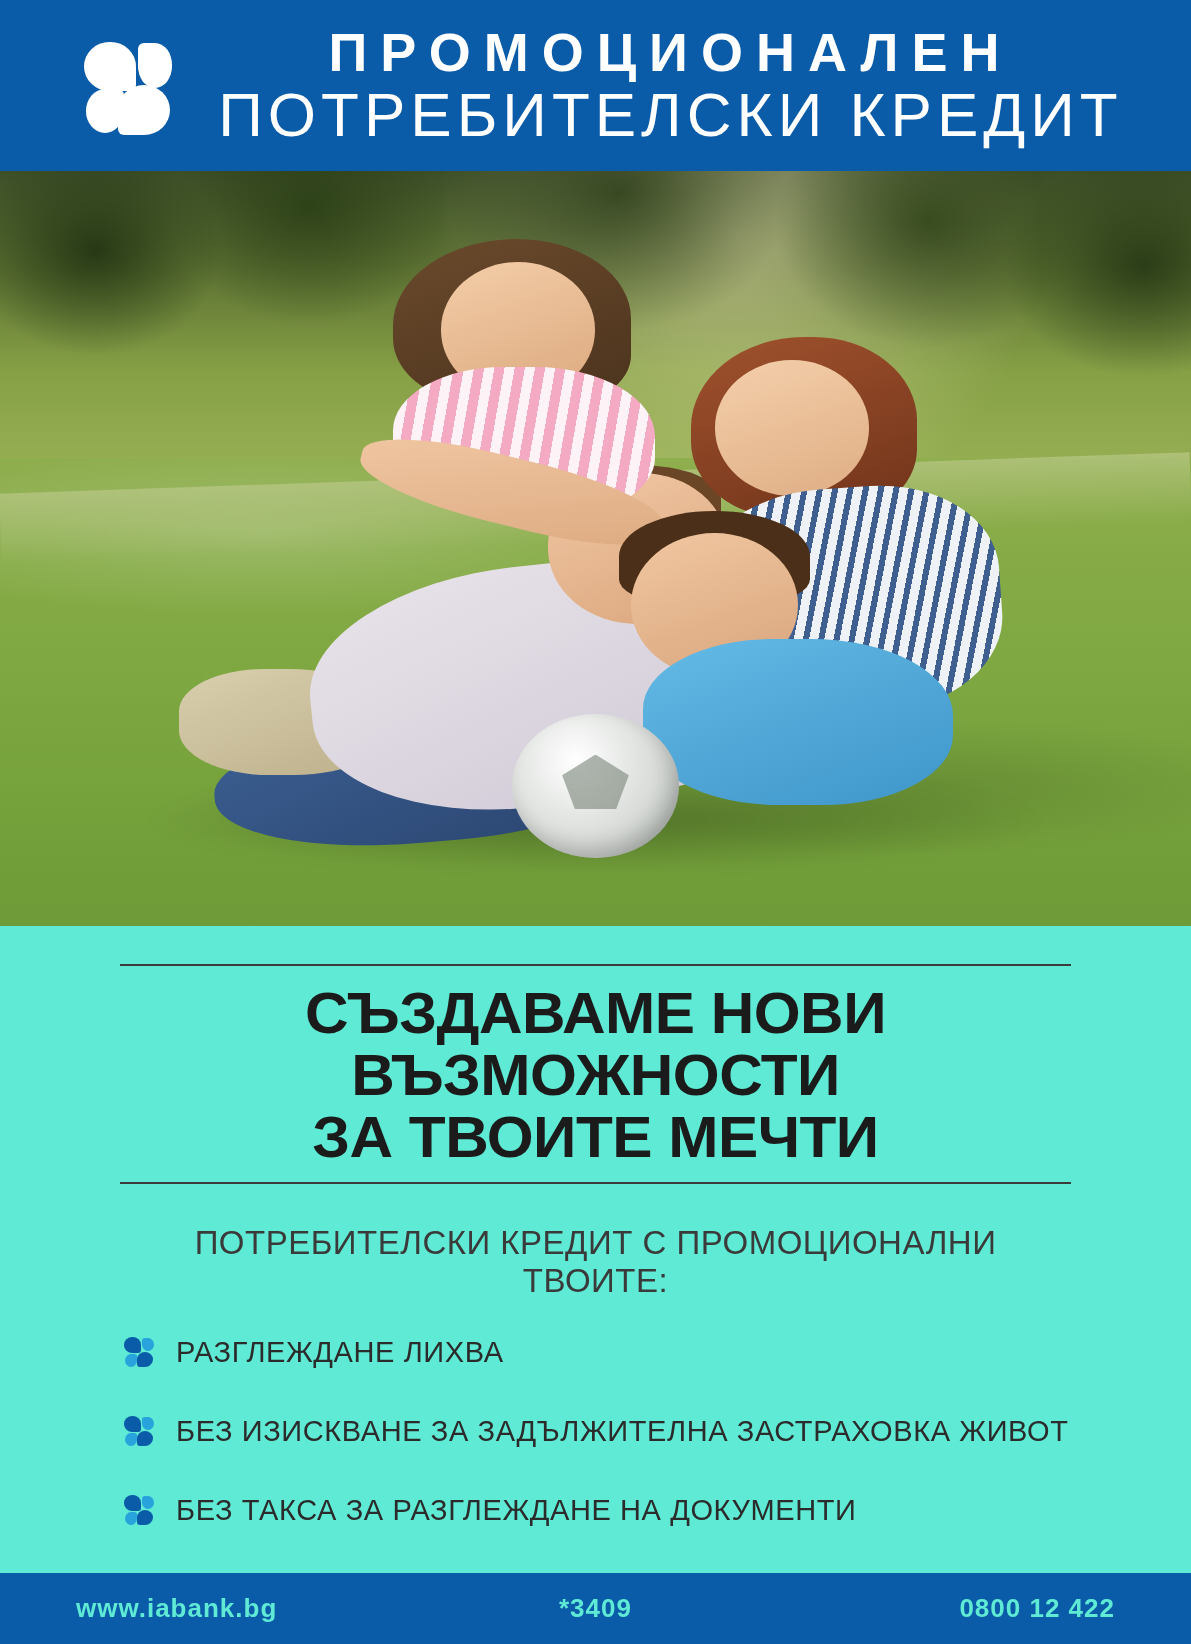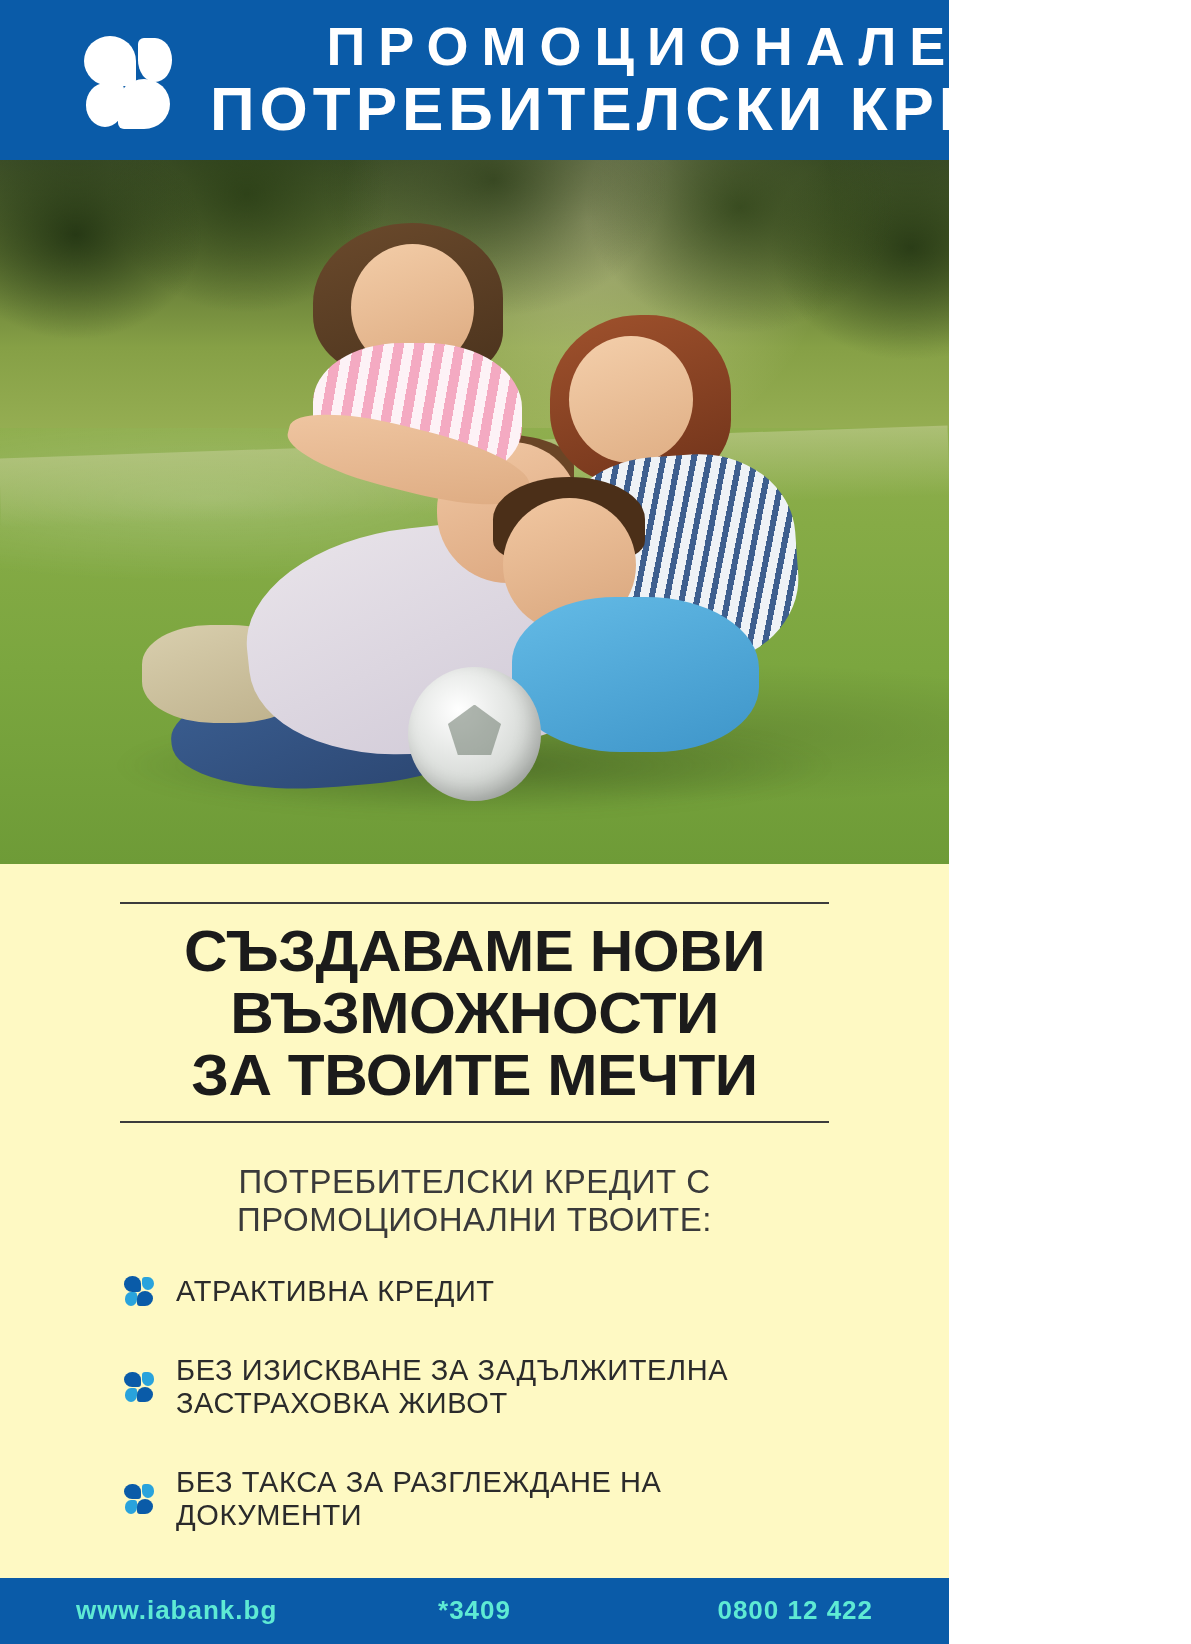--- a/index.html
+++ b/index.html
@@ -10,21 +10,21 @@
   body {
     width: 1191px;
     height: 1644px;
     font-family: "Liberation Sans", sans-serif;
     overflow: hidden;
     position: relative;
   }
 
   .poster {
     position: relative;
-    width: 949px;
+    width: 1191px;
     height: 1644px;
     background: #ffffff;
     box-sizing: border-box;
     display: flex;
     flex-direction: column;
   }
 
   
   .header {
     position: relative;
@@ -56,21 +56,21 @@
     font-weight: bold;
     letter-spacing: 13px;
     line-height: 1.02;
     text-align: center;
     white-space: nowrap;
     transform: scaleX(1.0);
   }
   .header-line2 {
     color: #ffffff;
     font-size: 62px;
-    font-weight: bold;
+    font-weight: normal;
     letter-spacing: 5px;
     line-height: 1.05;
     text-align: center;
     white-space: nowrap;
     margin-top: 2px;
   }
 
   
   .logo-mark { position: absolute; inset: 0; }
   .logo-mark .leaf {
@@ -289,21 +289,21 @@
     background: #6e7a6e;
     opacity: .55;
     clip-path: polygon(50% 0%, 100% 38%, 81% 100%, 19% 100%, 0% 38%);
   }
 
   
   .content {
     flex: 1 1 auto;
     padding: 38px 120px 0 120px;
     box-sizing: border-box;
-    background: #fef9c3;
+    background: #5eead4;
   }
   .rule {
     height: 2px;
     background: #3c3c3c;
     width: 100%;
   }
   .headline {
     text-align: center;
     color: #1b1b1b;
     font-weight: bold;
@@ -424,21 +424,21 @@
 
     <div class="bullets">
 
       <div class="bullet">
         <span class="bullet-icon">
           <span class="bi bi-a"></span>
           <span class="bi bi-b"></span>
           <span class="bi bi-c"></span>
           <span class="bi bi-d"></span>
         </span>
-        <span class="bullet-text">АТРАКТИВНА КРЕДИТ</span>
+        <span class="bullet-text">РАЗГЛЕЖДАНЕ ЛИХВА</span>
       </div>
 
       <div class="bullet">
         <span class="bullet-icon">
           <span class="bi bi-a"></span>
           <span class="bi bi-b"></span>
           <span class="bi bi-c"></span>
           <span class="bi bi-d"></span>
         </span>
         <span class="bullet-text">БЕЗ ИЗИСКВАНЕ ЗА ЗАДЪЛЖИТЕЛНА ЗАСТРАХОВКА ЖИВОТ</span>

